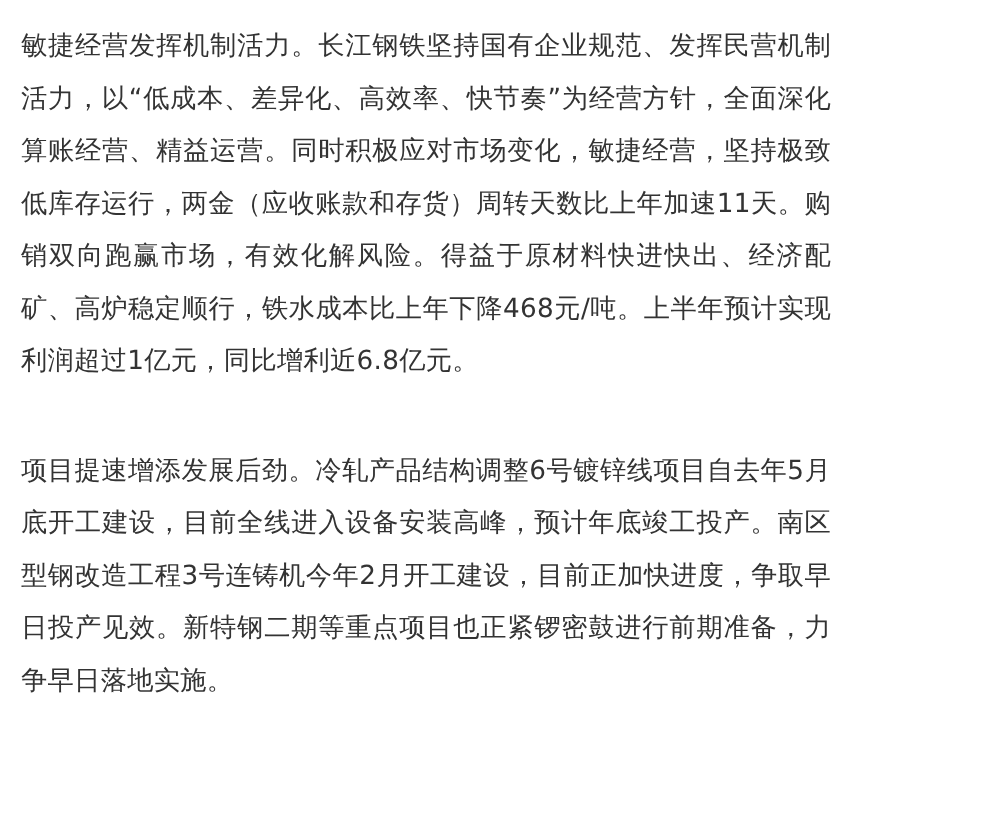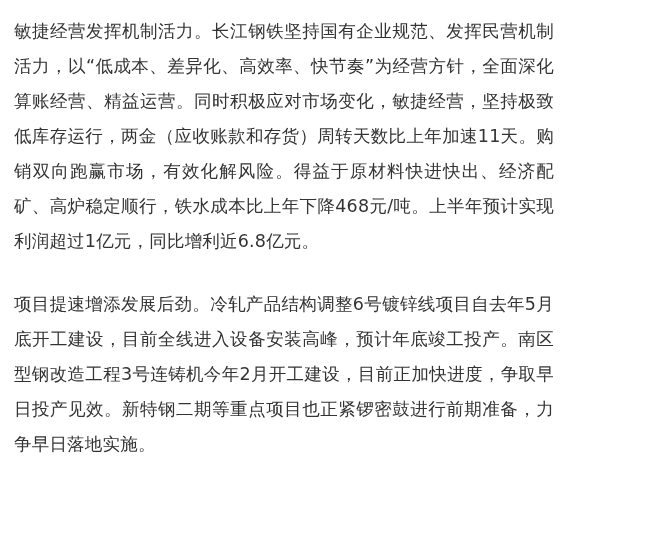--- a/index.html
+++ b/index.html
@@ -21,21 +21,21 @@
   .para {
     color: #333333;
     font-size: 17.5px;
     line-height: 35px;
     text-align: justify;
     text-justify: inter-ideograph;
     letter-spacing: 0.2px;
     margin: 0;
   }
   .para + .para {
-    margin-top: 28px;
+    margin-top: 38px;
   }
 </style>
 </head>
 <body>
 
 <div class="article">
   <p class="para">敏捷经营发挥机制活力。长江钢铁坚持国有企业规范、发挥民营机制活力，以“低成本、差异化、高效率、快节奏”为经营方针，全面深化算账经营、精益运营。同时积极应对市场变化，敏捷经营，坚持极致低库存运行，两金（应收账款和存货）周转天数比上年加速11天。购销双向跑赢市场，有效化解风险。得益于原材料快进快出、经济配矿、高炉稳定顺行，铁水成本比上年下降468元/吨。上半年预计实现利润超过1亿元，同比增利近6.8亿元。</p>
   <p class="para">项目提速增添发展后劲。冷轧产品结构调整6号镀锌线项目自去年5月底开工建设，目前全线进入设备安装高峰，预计年底竣工投产。南区型钢改造工程3号连铸机今年2月开工建设，目前正加快进度，争取早日投产见效。新特钢二期等重点项目也正紧锣密鼓进行前期准备，力争早日落地实施。</p>
 </div>
 

